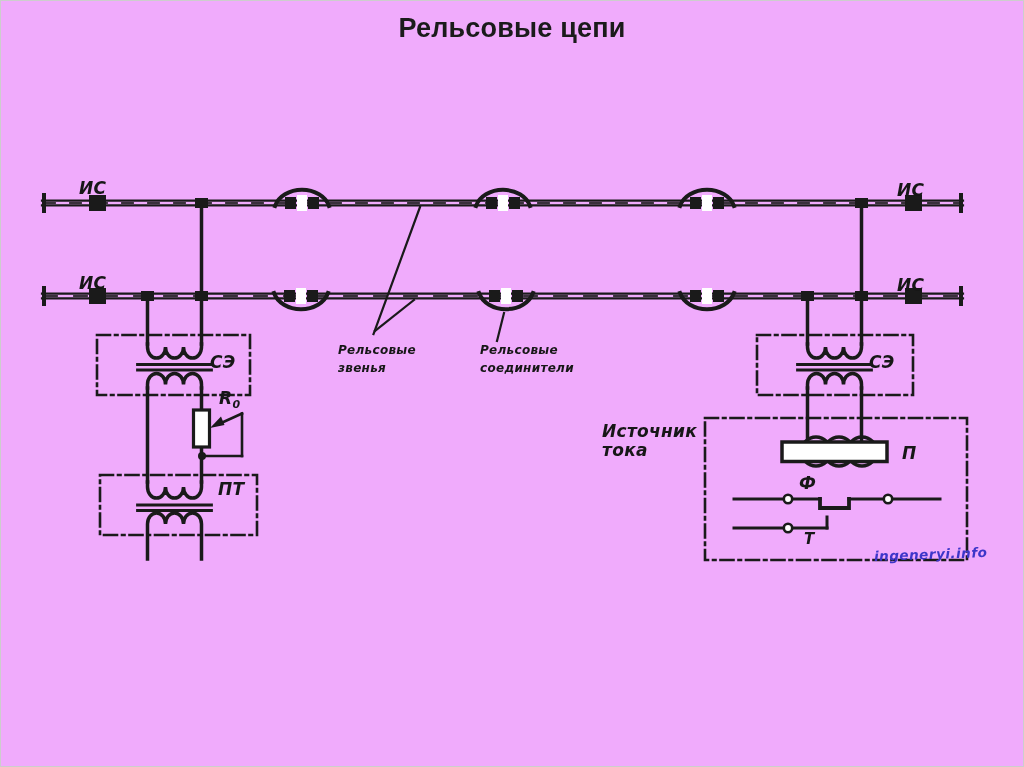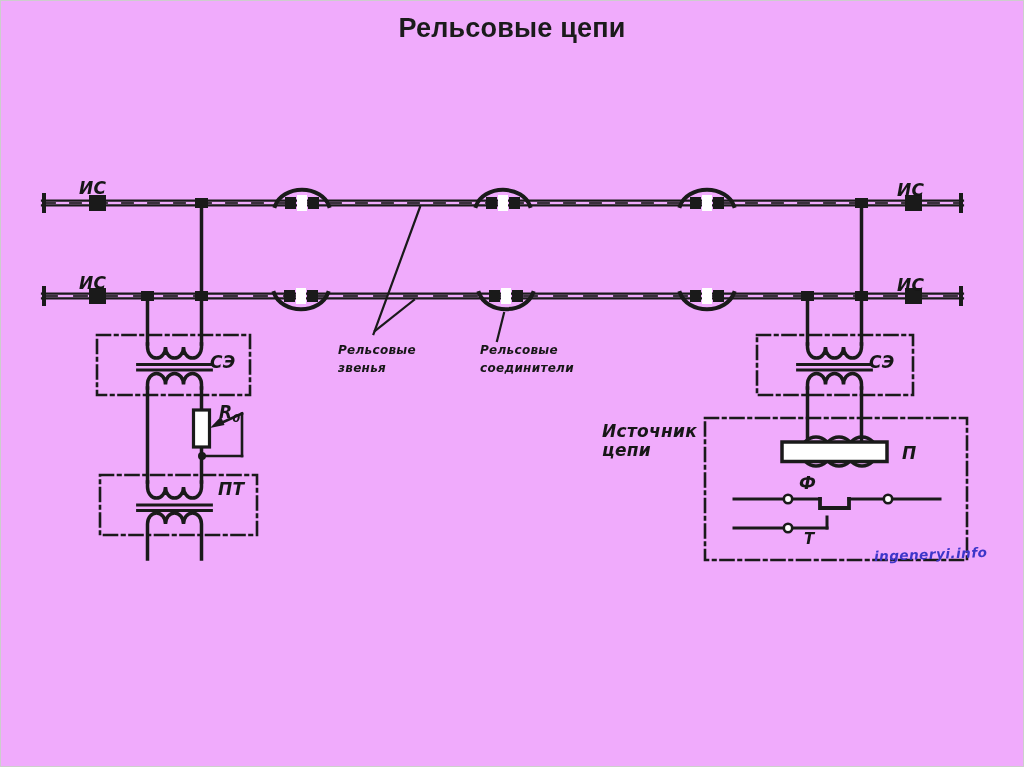--- a/index.html
+++ b/index.html
@@ -191,38 +191,38 @@
   </svg>
 
   <div class="lbl big" style="left:79px;top:171px">ИС</div>
   <div class="lbl big" style="left:79px;top:266px">ИС</div>
   <div class="lbl big" style="left:897px;top:173px">ИС</div>
   <div class="lbl big" style="left:897px;top:268px">ИС</div>
 
   <div class="lbl big" style="left:210px;top:345px">СЭ</div>
   <div class="lbl big" style="left:869px;top:345px">СЭ</div>
 
-  <div class="lbl big" style="left:219px;top:395px"><span>R</span><sub>0</sub></div>
+  <div class="lbl big" style="left:219px;top:381px"><span>R</span><sub>0</sub></div>
 
   <div class="lbl big" style="left:218px;top:472px">ПТ</div>
 
 
   <div class="lbl small" style="left:338px;top:341px">
     <div>Рельсовые</div>
     <div>звенья</div>
   </div>
 
   <div class="lbl small" style="left:480px;top:341px">
     <div>Рельсовые</div>
     <div>соединители</div>
   </div>
 
   <div class="lbl big" style="left:602px;top:414px">
     <div>Источник</div>
-    <div>цепи</div>
+    <div>тока</div>
   </div>
 
   <div class="lbl big" style="left:902px;top:436px">П</div>
   <div class="lbl big" style="left:799px;top:466px">Ф</div>
   <div class="lbl" style="left:804px;top:530px;font-size:15px">Т</div>
 
   <div class="watermark">ingeneryi.info</div>
 
 </div>
 

